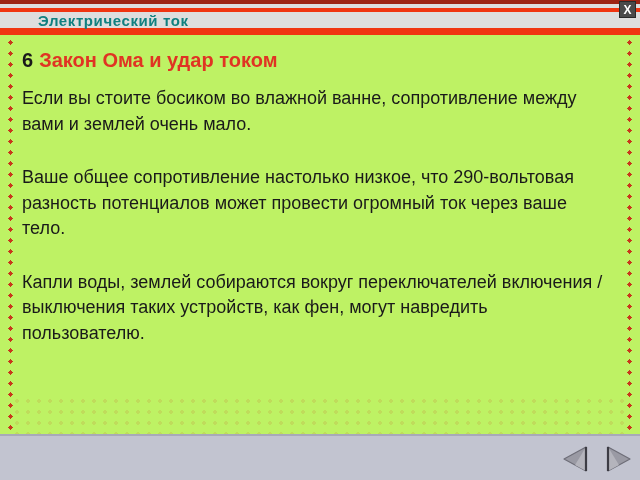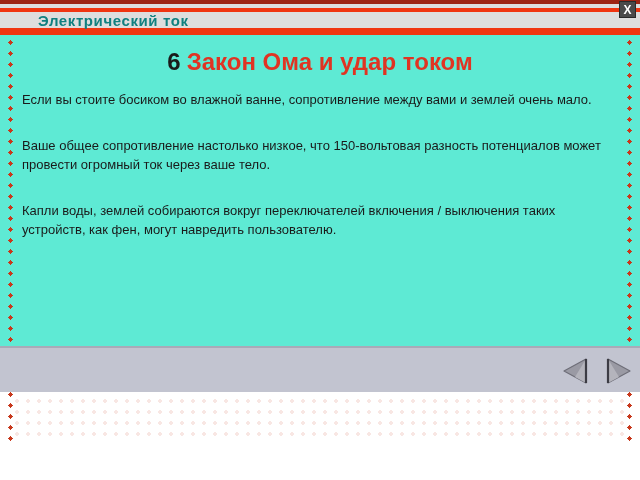--- a/index.html
+++ b/index.html
@@ -11,22 +11,22 @@
     width: 640px;
     height: 480px;
     background: #ffffff;
     font-family: "Liberation Sans", sans-serif;
     overflow: hidden;
   }
 
   .slide {
     position: relative;
     width: 640px;
-    height: 392px;
-    background: #5eead4;
+    height: 480px;
+    background: #bef264;
     box-sizing: border-box;
   }
 
   
   .header {
     position: absolute;
     left: 0;
     top: 0;
     width: 640px;
     height: 35px;
@@ -111,34 +111,33 @@
 
   
   .content {
     position: absolute;
     left: 22px;
     top: 48px;
     width: 596px;
   }
 
   .slide-title {
-    font-size: 24px;
+    font-size: 20px;
     font-weight: bold;
     color: #1a1a1a;
     margin: 0 0 14px 0;
     line-height: 1.2;
-    text-align: center;
   }
   .slide-title .title-text {
     color: #e03423;
     margin-left: 6px;
   }
 
   .body-text {
-    font-size: 13px;
+    font-size: 18px;
     color: #1a1a1a;
     line-height: 1.42;
     margin: 0 0 28px 0;
     max-width: 588px;
   }
   .body-text:last-child {
     margin-bottom: 0;
   }
 
   
@@ -192,21 +191,21 @@
 
   <div class="dot-texture"></div>
 
   <div class="content">
 
     <div class="slide-title">
       <span>6</span><span class="title-text">Закон Ома и удар током</span>
     </div>
 
     <p class="body-text">Если вы стоите босиком во влажной ванне, сопротивление между вами и землей очень мало.</p>
-    <p class="body-text">Ваше общее сопротивление настолько низкое, что 150-вольтовая разность потенциалов может провести огромный ток через ваше тело.</p>
+    <p class="body-text">Ваше общее сопротивление настолько низкое, что 290-вольтовая разность потенциалов может провести огромный ток через ваше тело.</p>
     <p class="body-text">Капли воды, землей собираются вокруг переключателей включения / выключения таких устройств, как фен, могут навредить пользователю.</p>
 
   </div>
 
   <div class="footer">
     <div class="nav-arrows">
 
       <button class="nav-btn">
         <svg width="34" height="30" viewBox="0 0 34 30" aria-hidden="true">
           <polygon points="26,3 26,27 4,15" fill="#9a9aa4" stroke="#6e6e78" stroke-width="1.2" stroke-linejoin="round"></polygon>

